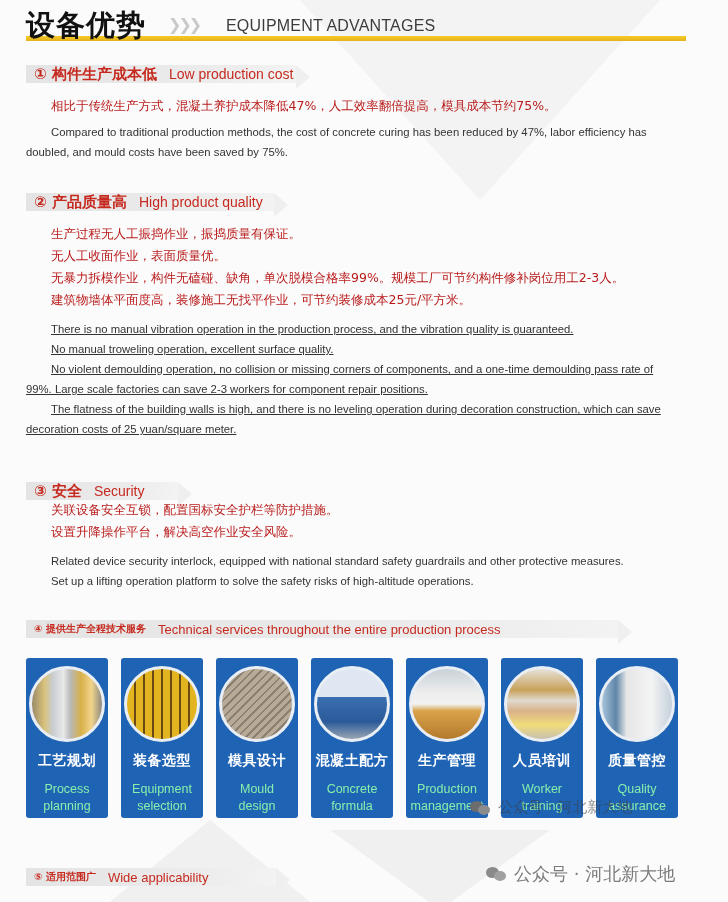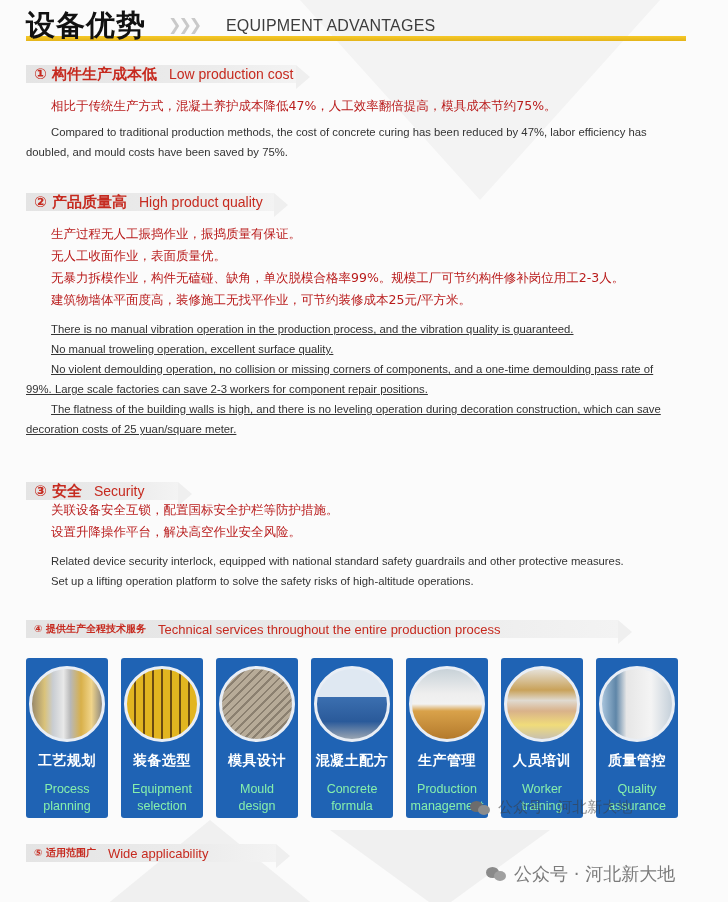--- a/index.html
+++ b/index.html
@@ -218,21 +218,21 @@
 </div>
 
 <div class="watermark" style="left:470px;top:798px;">
   <span class="wechat-icon">
     <i style="left:0;top:2px;width:13px;height:11px;background:#6c6c6c;"></i>
     <i style="left:8px;top:6px;width:12px;height:10px;background:#8c8c8c;"></i>
   </span>
   <span>公众号 · 河北新大地</span>
 </div>
 
-<div class="banner narrow" style="top:844px;width:250px;">
+<div class="banner narrow" style="top:868px;width:250px;">
   <span class="cn"><span>⑤</span> <span>适用范围广</span></span>
   <span class="en">Wide applicability</span>
 </div>
 
 <div class="watermark big" style="left:486px;top:862px;">
   <span class="wechat-icon">
     <i style="left:0;top:2px;width:13px;height:11px;"></i>
     <i style="left:8px;top:6px;width:12px;height:10px;background:#a0a0a0;"></i>
   </span>
   <span>公众号 · 河北新大地</span>

